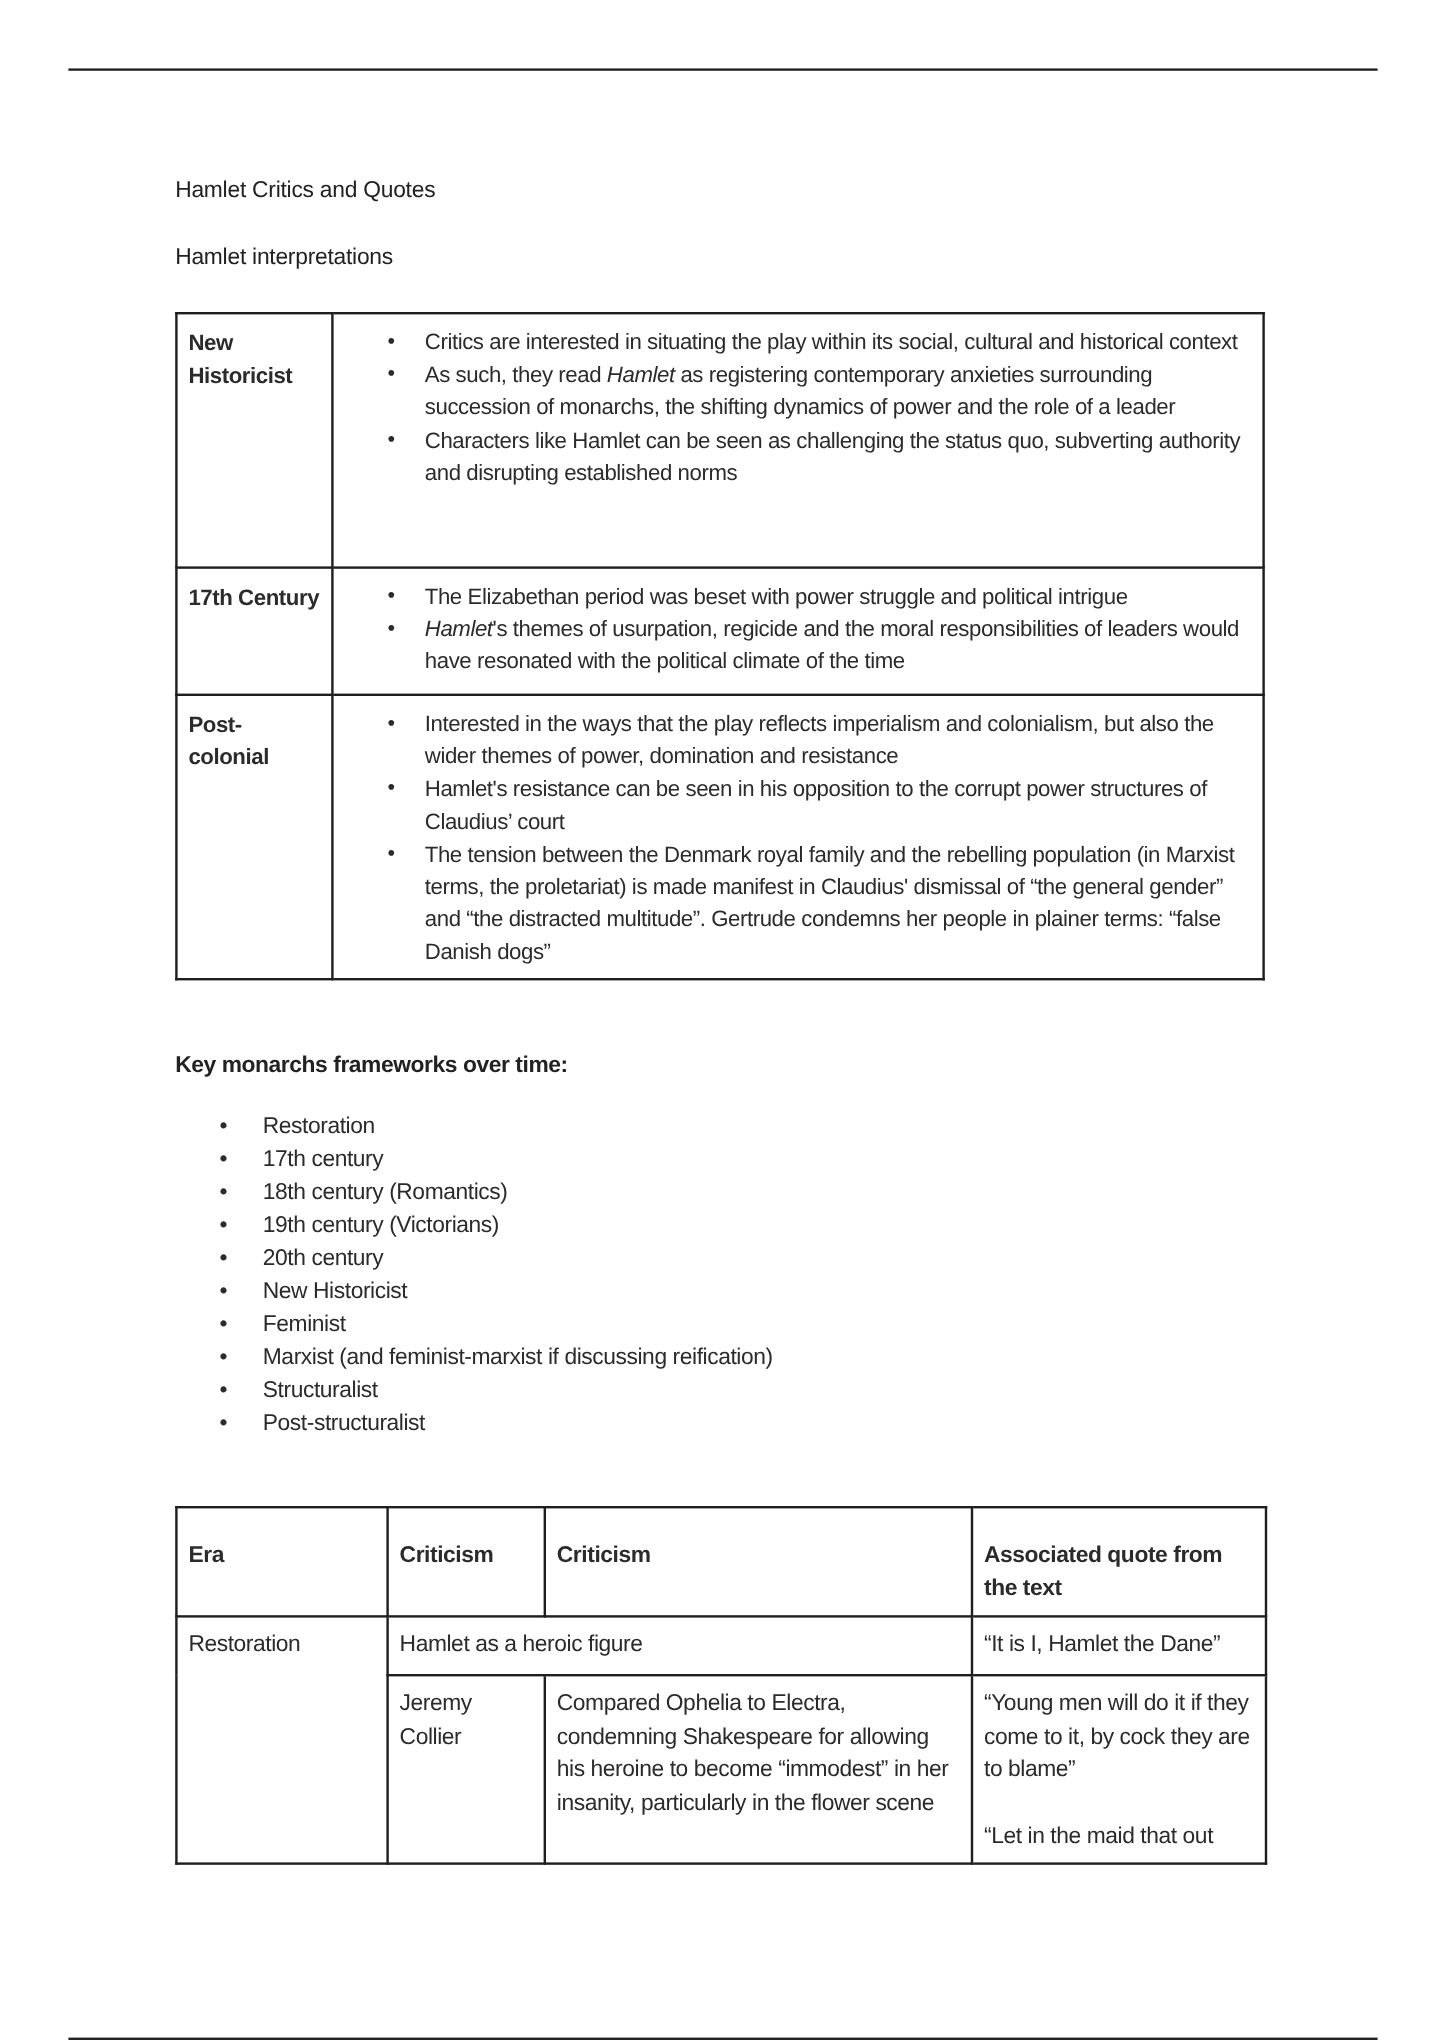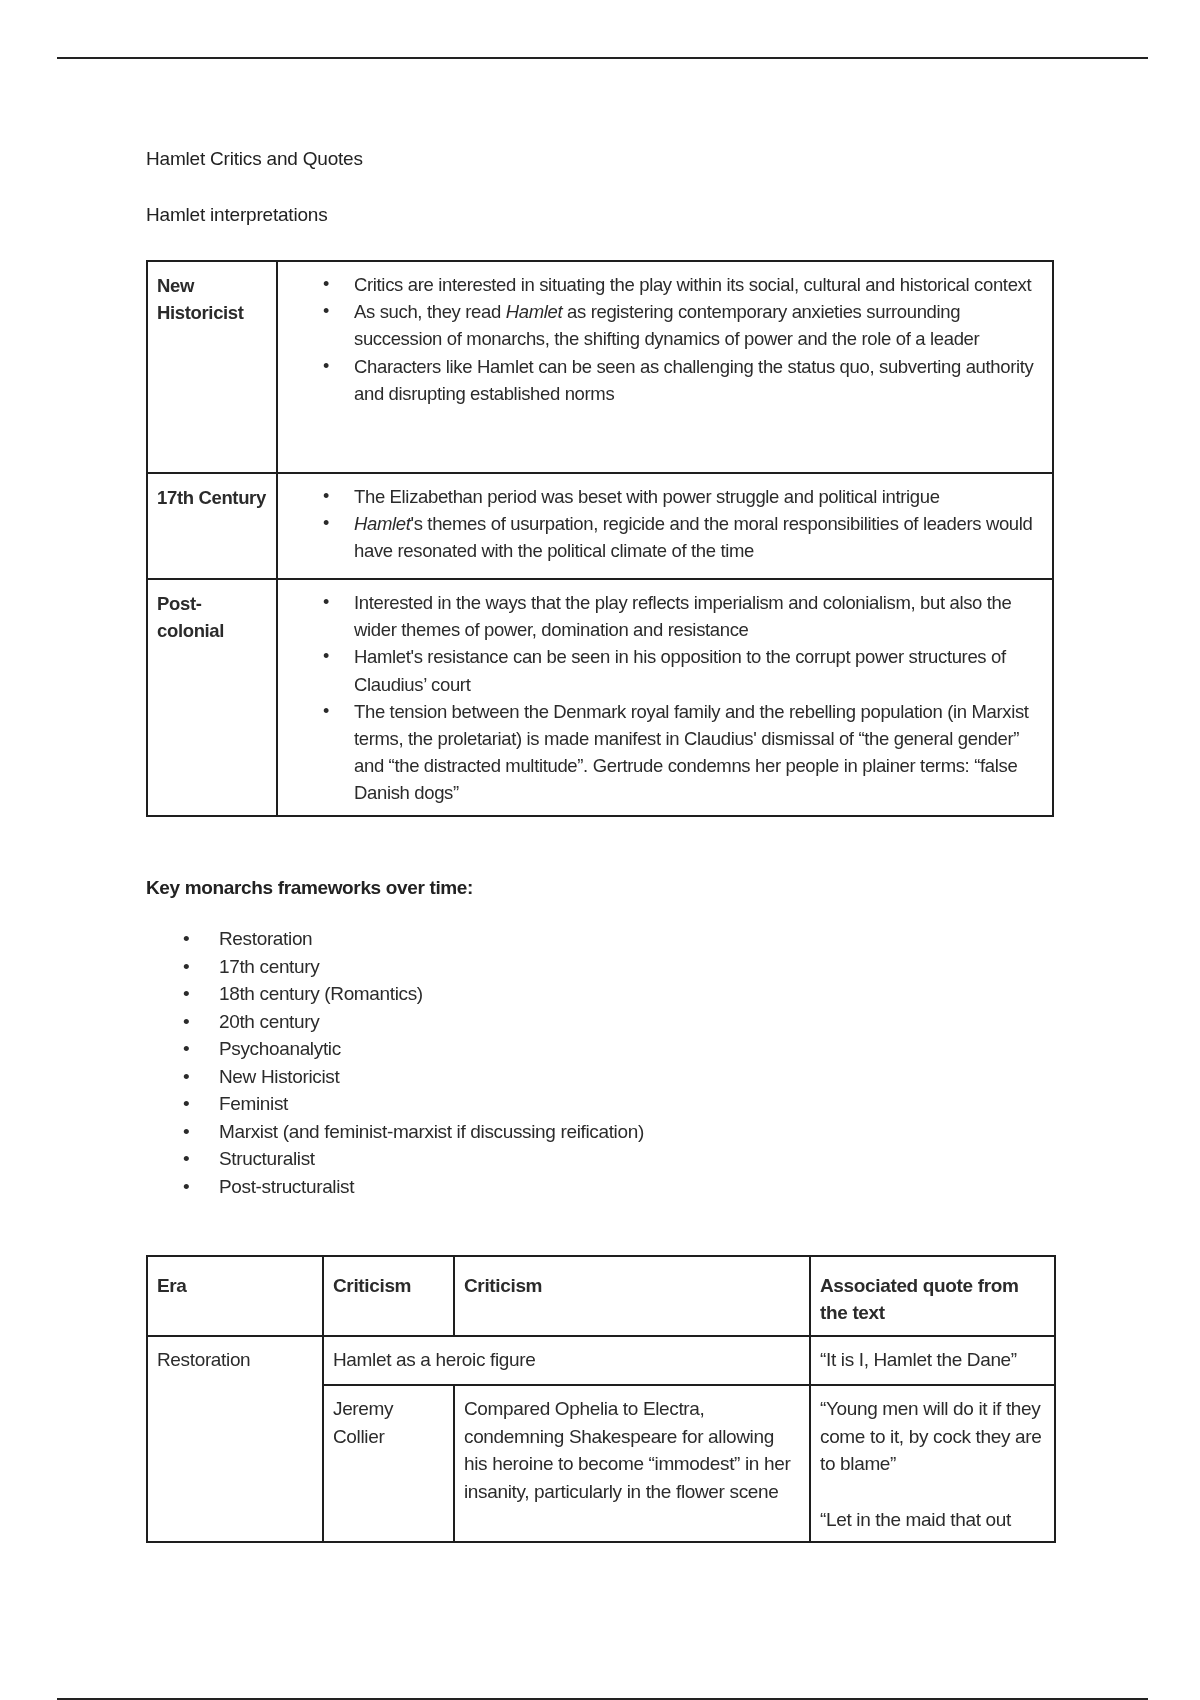--- a/index.html
+++ b/index.html
@@ -36,21 +36,21 @@
                     list-style: none; font-size: 19px; letter-spacing: -0.35px; }
   #framework-list li { position: relative; padding-left: 73px; height: 27.5px; line-height: 27.5px; }
   #framework-list li::before { content: "\2022"; position: absolute; left: 37px; top: 0; }
 
   
   #critics { left: 146px; top: 1255px; width: 908px; font-size: 19px; letter-spacing: -0.35px; }
   #critics col.c1 { width: 176px; }
   #critics col.c2 { width: 131px; }
   #critics col.c3 { width: 356px; }
   #critics col.c4 { width: 245px; }
-  #critics th { font-weight: bold; padding: 15px 8px 0 9px; line-height: 27px; height: 63px; }
+  #critics th { font-weight: bold; padding: 26px 8px 0 9px; line-height: 27px; height: 63px; }
   #critics td { padding: 9px 8px 0 9px; line-height: 27.5px; }
   #critics tr.row-hero td { height: 38px; }
   #critics tr.row-collier td { height: 146px; }
   .quote-gap { display: block; height: 28px; }
 </style>
 </head>
 <body>
 
 <div class="rule top"></div>
 
@@ -93,22 +93,22 @@
       </td>
     </tr>
   </tbody>
 </table>
 
 <div id="frameworks-heading">Key monarchs frameworks over time:</div>
 <ul id="framework-list">
   <li>Restoration</li>
   <li>17th century</li>
   <li>18th century (Romantics)</li>
+  <li>19th century (Victorians)</li>
   <li>20th century</li>
-  <li>Psychoanalytic</li>
   <li>New Historicist</li>
   <li>Feminist</li>
   <li>Marxist (and feminist-marxist if discussing reification)</li>
   <li>Structuralist</li>
   <li>Post-structuralist</li>
 </ul>
 
 <table id="critics">
   <colgroup>
       <col class="c1">

